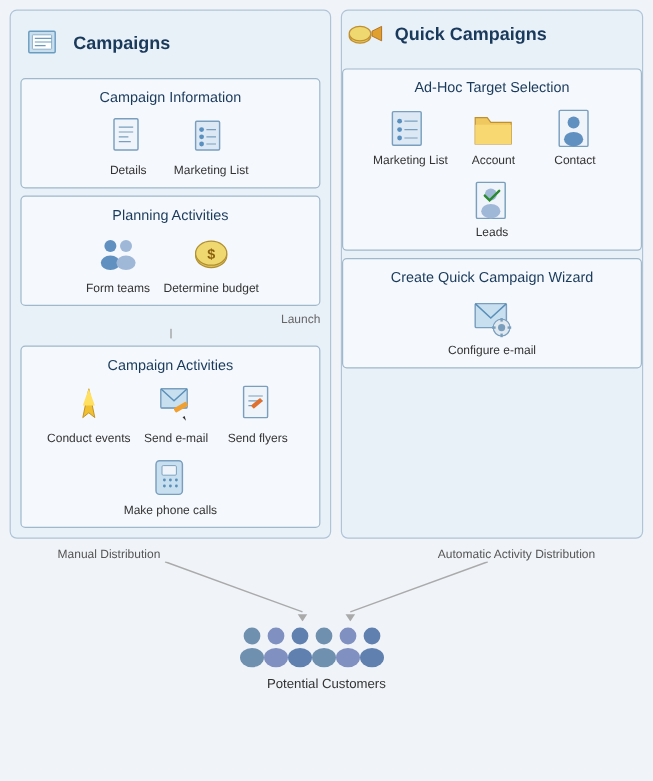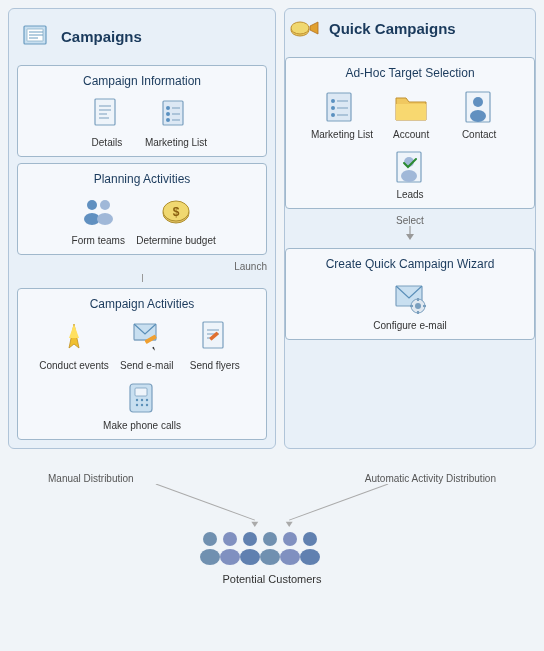--- a/index.html
+++ b/index.html
@@ -136,21 +136,21 @@
       position: relative;
     }
 
     .distribution-labels {
       display: flex;
       width: 100%;
       justify-content: space-between;
       padding: 0 40px;
       font-size: 10px;
       color: #555;
-      margin-top: 18px;
+      margin-top: 2px;
     }
 
     .arrows-svg {
       width: 100%;
       height: 50px;
     }
 
     .customers-area {
       display: flex;
       flex-direction: column;
@@ -392,27 +392,20 @@
                 <ellipse cx="17" cy="26" rx="8" ry="6" fill="#a0b8d8"></ellipse>
 
                 <polyline points="12,13 16,17 24,9" stroke="#2a8a30" stroke-width="2" fill="none" stroke-linecap="round"></polyline>
               </svg>
             </div>
             <span class="icon-label">Leads</span>
           </div>
         </div>
       </div>
 
-      <div class="select-label">
-        <div>Select</div>
-        <svg width="12" height="14" viewBox="0 0 12 14">
-          <line x1="6" y1="0" x2="6" y2="10" stroke="#999" stroke-width="1.2"></line>
-          <polygon points="2,8 10,8 6,14" fill="#999"></polygon>
-        </svg>
-      </div>
 
       <div class="box">
         <div class="box-title">Create Quick Campaign Wizard</div>
         <div class="icon-grid">
 
           <div class="icon-item">
             <div class="icon-img">
               <svg width="36" height="36" viewBox="0 0 36 36">
                 <rect x="4" y="6" width="26" height="20" rx="1" fill="#c8dff0" stroke="#7a9fbe" stroke-width="1.2"></rect>
                 <polyline points="4,6 17,18 30,6" stroke="#5a8fb8" stroke-width="1.2" fill="none"></polyline>

